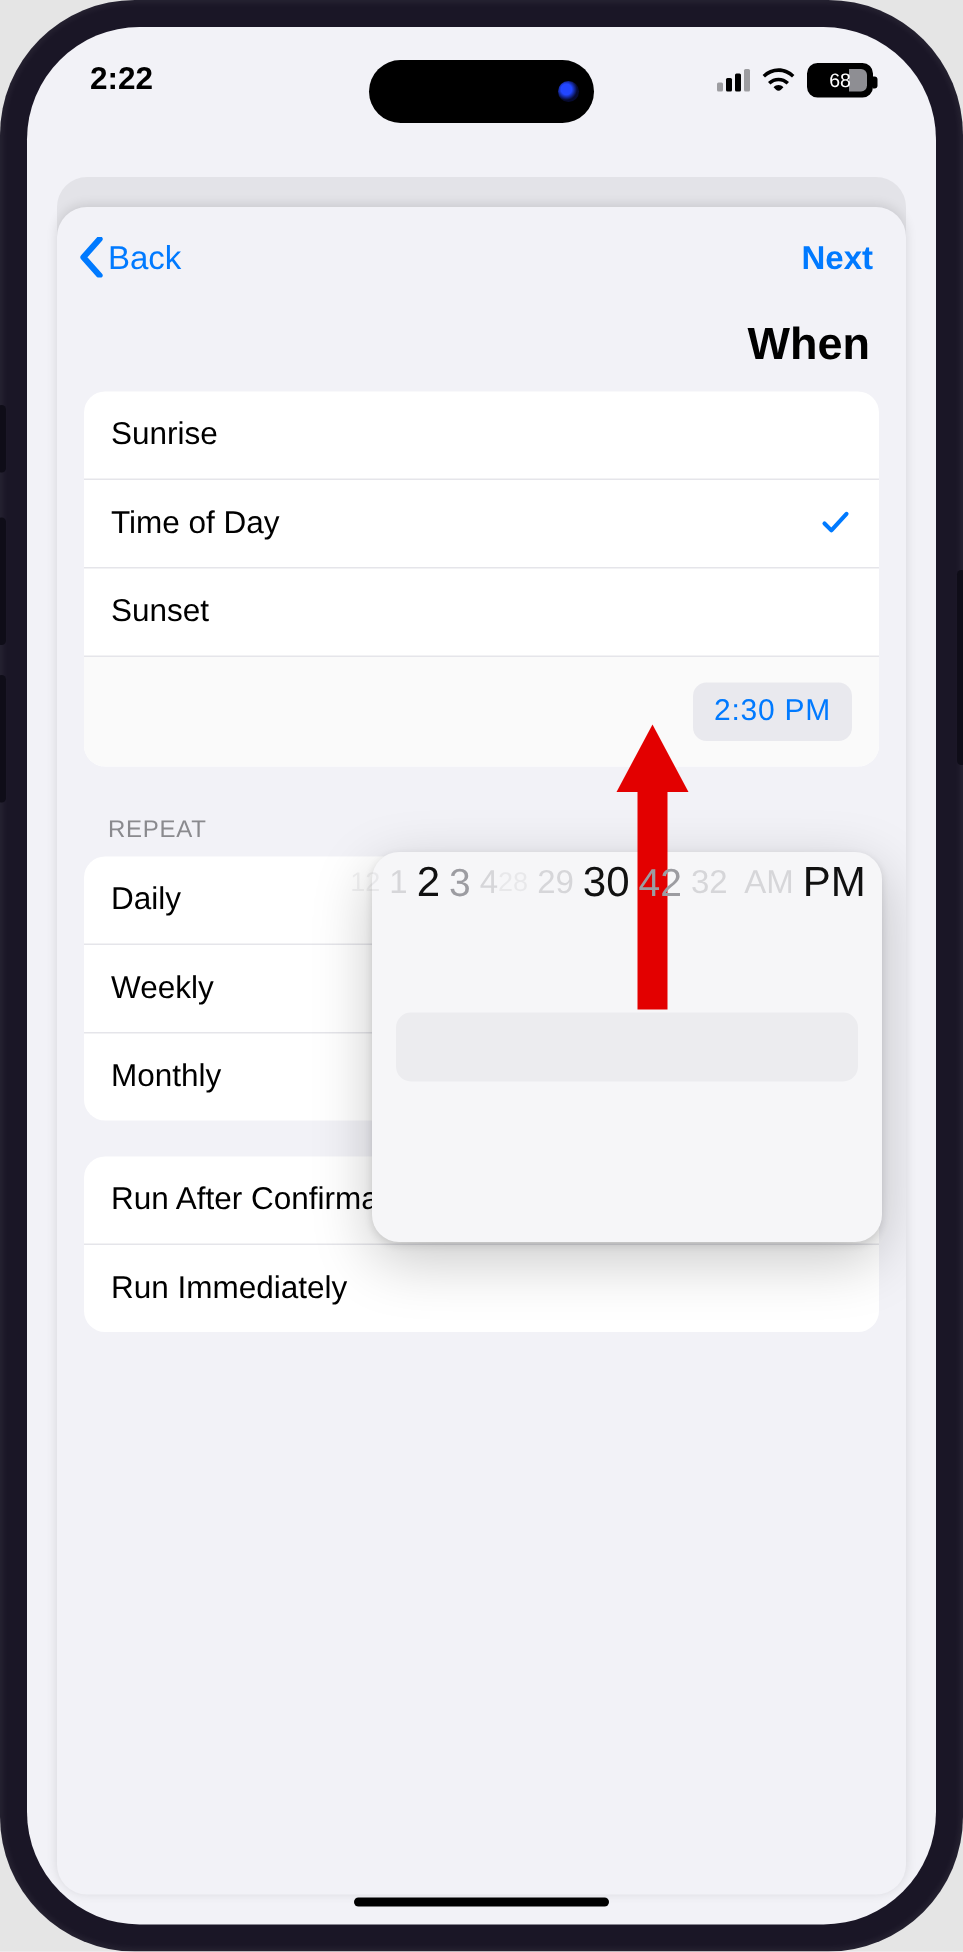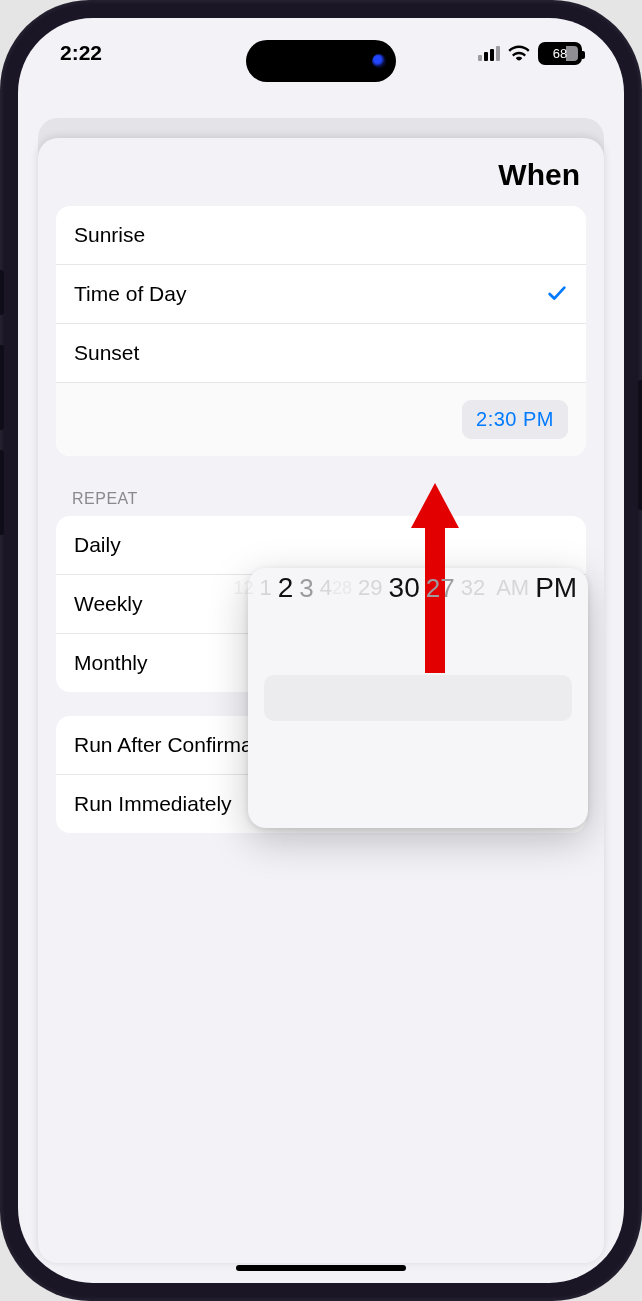--- a/index.html
+++ b/index.html
@@ -205,20 +205,29 @@
         <div class="battery">
           <div class="fill"></div>
           <span class="txt">68</span>
         </div>
       </div>
     </div>
 
     <div class="sheet-under"></div>
 
     <div class="sheet">
+      <div class="nav">
+        <div class="back">
+          <svg viewBox="0 0 12 20">
+              <path d="M10 1 2 10l8 9" stroke="#007aff" stroke-width="3" fill="none" stroke-linecap="round" stroke-linejoin="round"></path>
+            </svg>
+          <span>Back</span>
+        </div>
+        <div class="next">Next</div>
+      </div>
 
       <div class="title">When</div>
 
       <div class="group">
         <div class="row">
           <span>Sunrise</span>
         </div>
         <div class="row">
           <span>Time of Day</span>
           <span class="check">
@@ -268,21 +277,21 @@
           <div class="opt faint">12</div>
           <div class="opt far">1</div>
           <div class="opt sel">2</div>
           <div class="opt">3</div>
           <div class="opt far">4</div>
         </div>
         <div class="wheel">
           <div class="opt faint">28</div>
           <div class="opt far">29</div>
           <div class="opt sel">30</div>
-          <div class="opt">27</div>
+          <div class="opt">42</div>
           <div class="opt far">32</div>
         </div>
         <div class="wheel">
           <div class="opt faint">&nbsp;</div>
           <div class="opt far">AM</div>
           <div class="opt sel">PM</div>
           <div class="opt">&nbsp;</div>
           <div class="opt far">&nbsp;</div>
         </div>
       </div>

